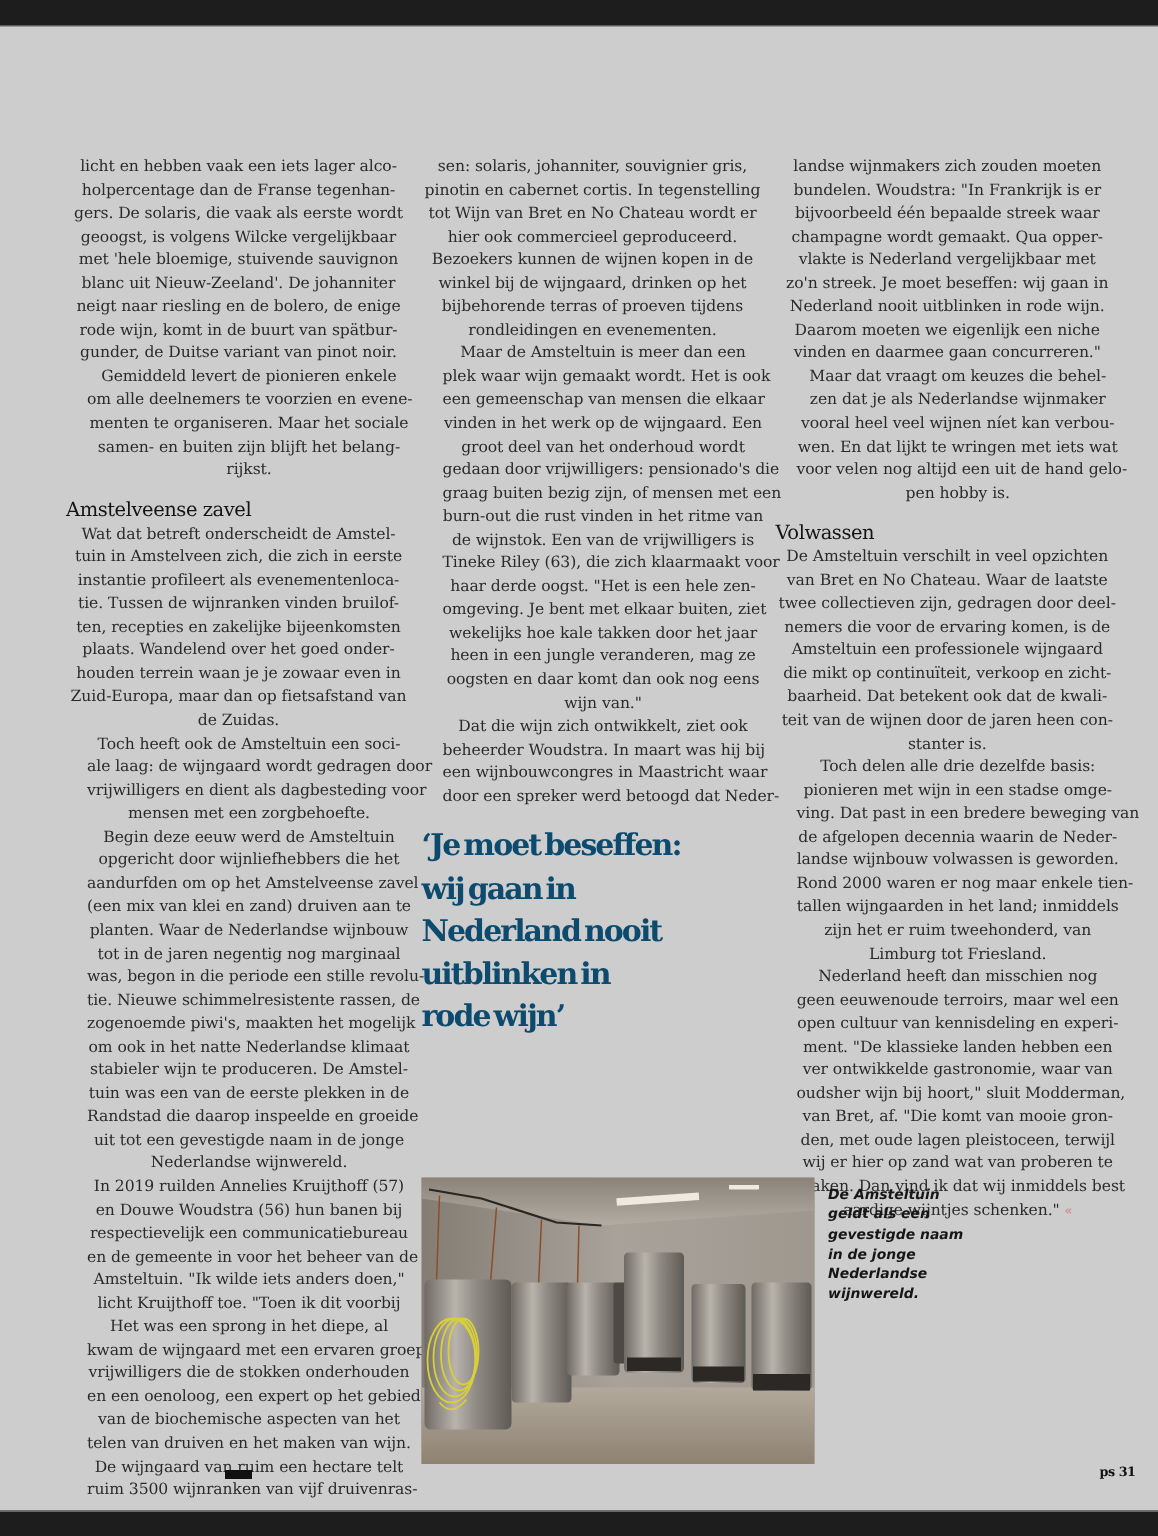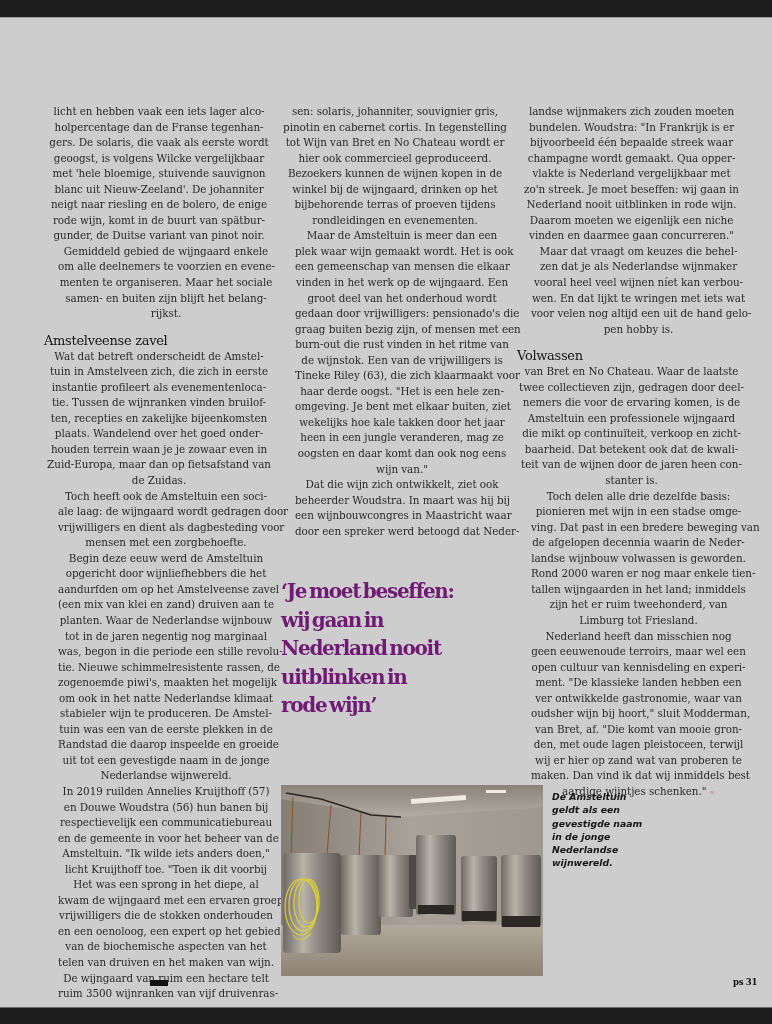--- a/index.html
+++ b/index.html
@@ -22,22 +22,22 @@
 
   .subhead {
     font-family:"DejaVu Serif", serif; font-weight:normal;
     font-size:13px; line-height:16px; color:#141414;
     margin:11px 0 0 0; letter-spacing:-0.3px;
   }
 
   .pullquote {
     position:absolute; left:281px; top:549px; width:240px;
     font-family:"DejaVu Serif", serif; font-weight:bold;
-    font-size:20px; line-height:28.5px; color:#701a75;
-    letter-spacing:-1.3px; word-spacing:-3px;margin-top:28px;
+    font-size:20px; line-height:28.5px; color:#0c4a6e;
+    letter-spacing:-1.3px; word-spacing:-3px;
   }
   .pullquote .line { display:block; }
 
   .photo {
     position:absolute; left:281px; top:785px; width:262px; height:191px;
     overflow:hidden; background:#8f8678;
   }
   .caption {
     position:absolute; left:552px; top:790px; width:110px;
     font-family:"DejaVu Sans", sans-serif; font-weight:bold;
@@ -61,21 +61,21 @@
       <span class="line">holpercentage dan de Franse tegenhan-</span>
       <span class="line">gers. De solaris, die vaak als eerste wordt</span>
       <span class="line">geoogst, is volgens Wilcke vergelijkbaar</span>
       <span class="line">met 'hele bloemige, stuivende sauvignon</span>
       <span class="line">blanc uit Nieuw-Zeeland'. De johanniter</span>
       <span class="line">neigt naar riesling en de bolero, de enige</span>
       <span class="line">rode wijn, komt in de buurt van spätbur-</span>
       <span class="line">gunder, de Duitse variant van pinot noir.</span>
     </p>
   <p class="indent">
-      <span class="line">Gemiddeld gebied de wijngaard enkele</span>
+      <span class="line">Gemiddeld levert de pionieren enkele</span>
       <span class="line">om alle deelnemers te voorzien en evene-</span>
       <span class="line">menten te organiseren. Maar het sociale</span>
       <span class="line">samen- en buiten zijn blijft het belang-</span>
       <span class="line">rijkst.</span>
     </p>
   <div class="subhead">Amstelveense zavel</div>
   <p>
       <span class="line">Wat dat betreft onderscheidt de Amstel-</span>
       <span class="line">tuin in Amstelveen zich, die zich in eerste</span>
       <span class="line">instantie profileert als evenementenloca-</span>
@@ -189,20 +189,21 @@
   <p class="indent">
       <span class="line">Maar dat vraagt om keuzes die behel-</span>
       <span class="line">zen dat je als Nederlandse wijnmaker</span>
       <span class="line">vooral heel veel wijnen níet kan verbou-</span>
       <span class="line">wen. En dat lijkt te wringen met iets wat</span>
       <span class="line">voor velen nog altijd een uit de hand gelo-</span>
       <span class="line">pen hobby is.</span>
     </p>
   <div class="subhead">Volwassen</div>
   <p>
+      <span class="line">De Amsteltuin verschilt in veel opzichten</span>
       <span class="line">van Bret en No Chateau. Waar de laatste</span>
       <span class="line">twee collectieven zijn, gedragen door deel-</span>
       <span class="line">nemers die voor de ervaring komen, is de</span>
       <span class="line">Amsteltuin een professionele wijngaard</span>
       <span class="line">die mikt op continuïteit, verkoop en zicht-</span>
       <span class="line">baarheid. Dat betekent ook dat de kwali-</span>
       <span class="line">teit van de wijnen door de jaren heen con-</span>
       <span class="line">stanter is.</span>
     </p>
   <p class="indent">

